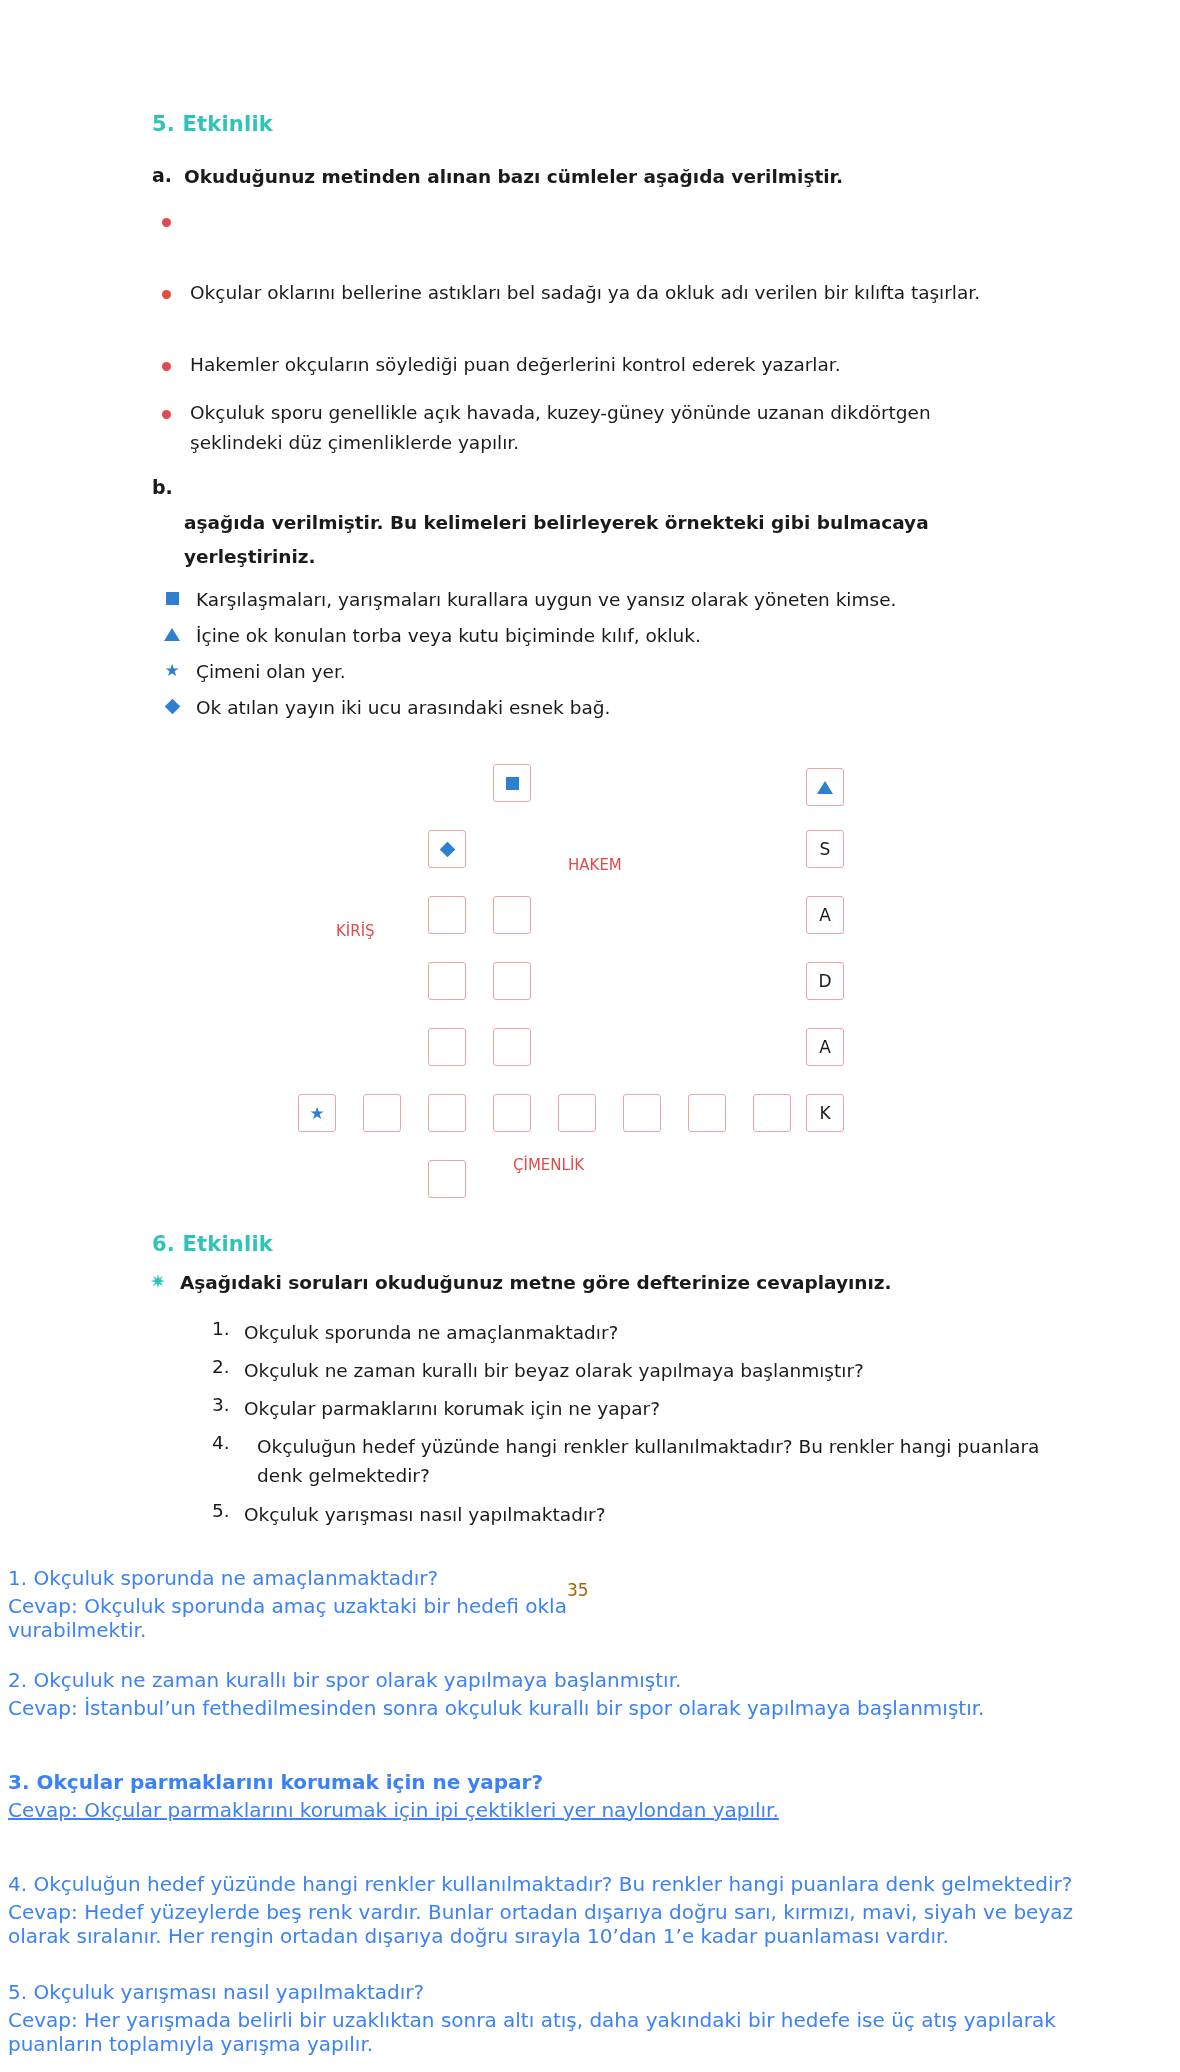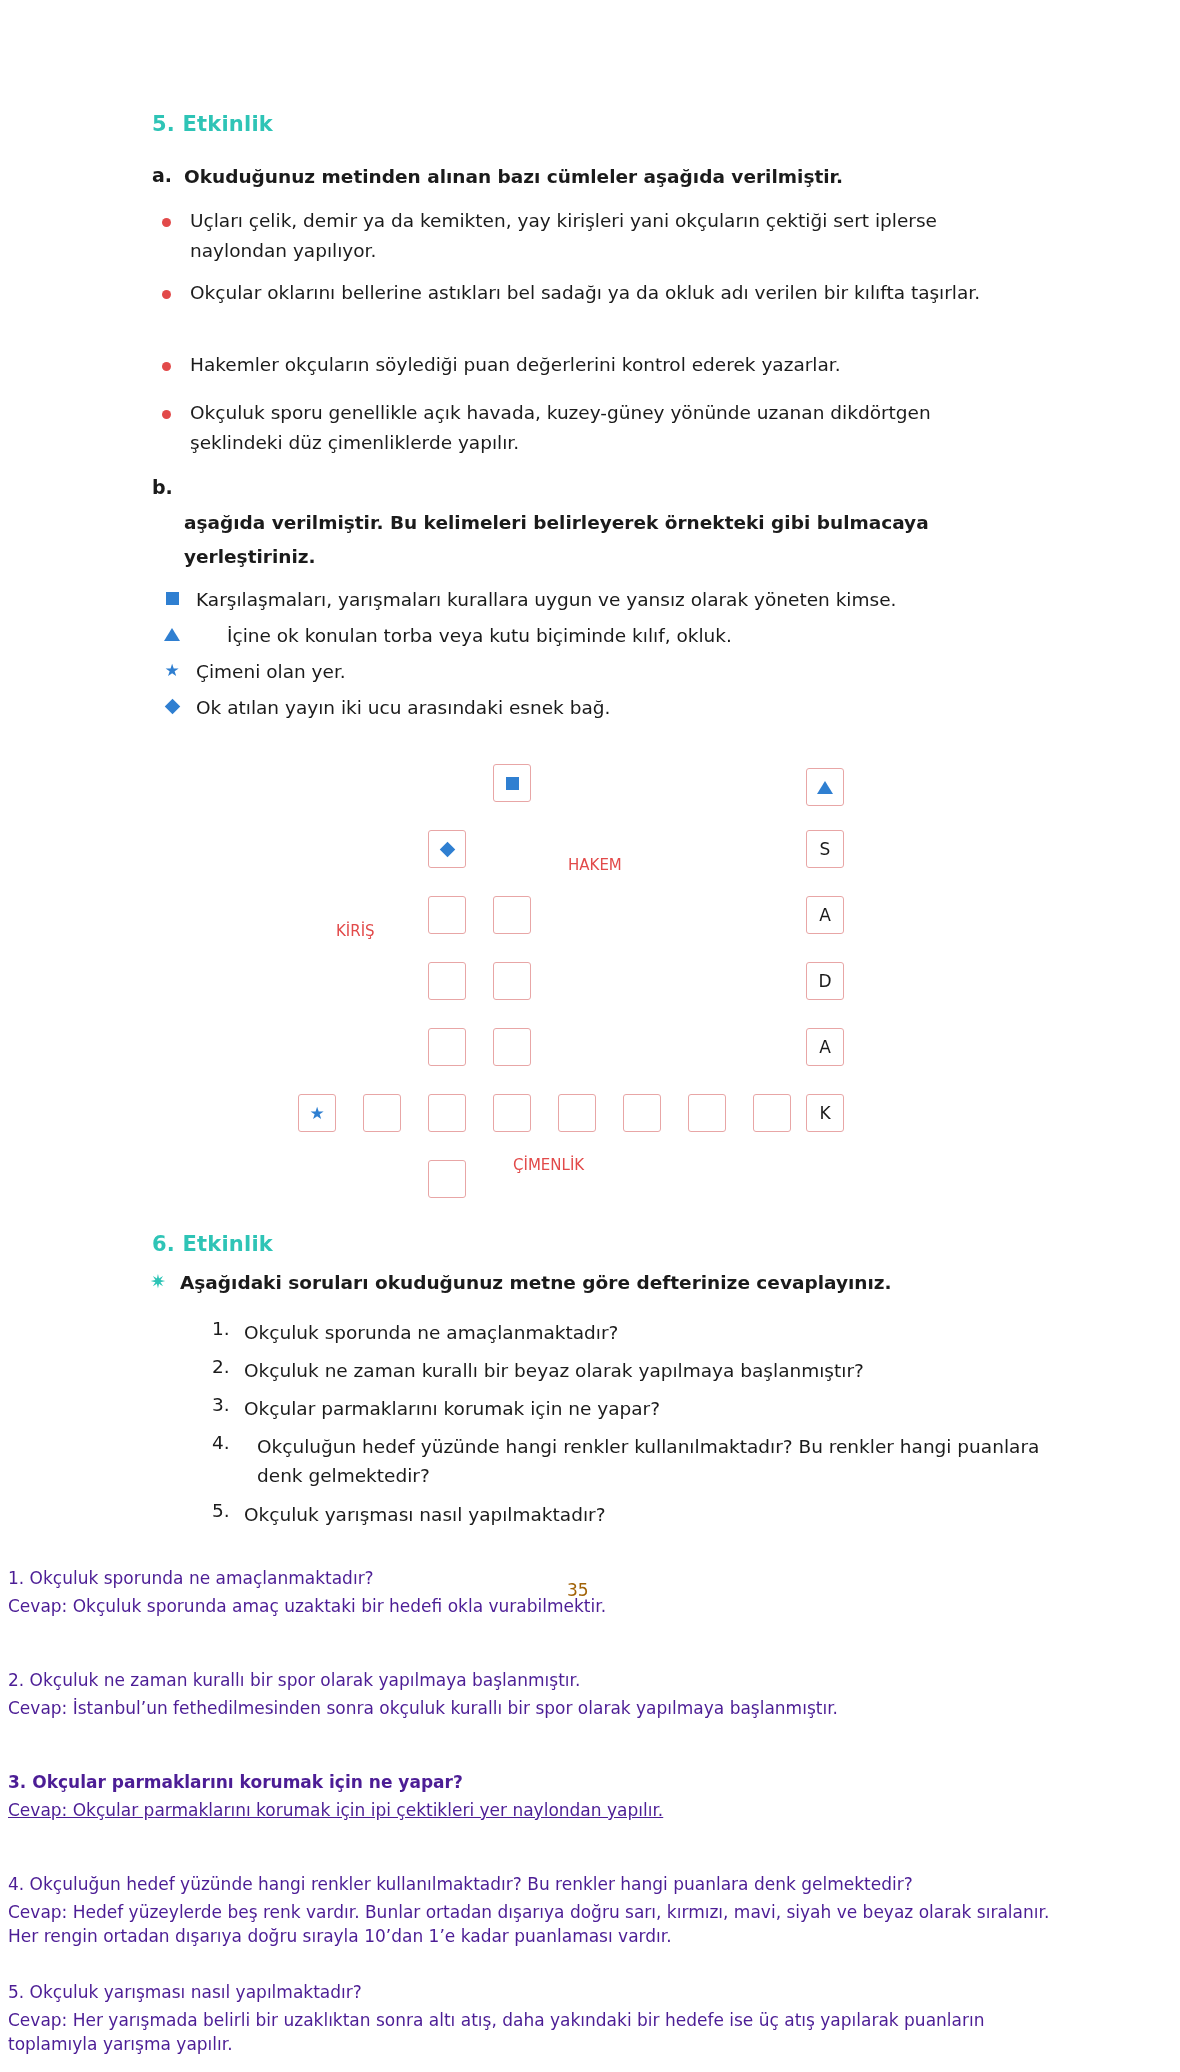--- a/index.html
+++ b/index.html
@@ -138,41 +138,40 @@
 
   .page-num {
     position: absolute;
     font-size: 17px;
     color: #a16207;
   }
 
   
   .ans {
     position: absolute;
-    font-size: 17px;
+    font-size: 20px;
     line-height: 24px;
-    color: #4c1d95;
+    color: #3b82f6;
     font-family: "DejaVu Sans", "Liberation Sans", sans-serif;
   }
 </style>
 </head>
 <body>
 
 <div class="page">
 
   <div class="etkinlik-title" style="left:152px; top:112px;">
     <span class="num">5.</span>
     <span>Etkinlik</span>
   </div>
 
   <div class="marker" style="left:152px; top:164px;">a.</div>
   <div class="blk bold" style="left:184px; top:162px; width:820px;">Okuduğunuz metinden alınan bazı cümleler aşağıda verilmiştir.</div>
 
   <div class="bullet-dot" style="left:162px; top:218px;"></div>
-  <div class="blk" style="left:190px; top:206px; width:830px;">Uçları çelik, demir ya da kemikten, yay kirişleri yani okçuların çektiği sert iplerse naylondan yapılıyor.</div>
 
   <div class="bullet-dot" style="left:162px; top:290px;"></div>
   <div class="blk" style="left:190px; top:278px; width:830px;">Okçular oklarını bellerine astıkları bel sadağı ya da okluk adı verilen bir kılıfta taşırlar.</div>
 
   <div class="bullet-dot" style="left:162px; top:362px;"></div>
   <div class="blk" style="left:190px; top:350px; width:830px;">Hakemler okçuların söylediği puan değerlerini kontrol ederek yazarlar.</div>
 
   <div class="bullet-dot" style="left:162px; top:410px;"></div>
   <div class="blk" style="left:190px; top:398px; width:800px;">Okçuluk sporu genellikle açık havada, kuzey-güney yönünde uzanan dikdörtgen şeklindeki düz çimenliklerde yapılır.</div>
 
@@ -181,21 +180,21 @@
   <div class="blk bold" style="left:184px; top:508px; width:860px;">aşağıda verilmiştir. Bu kelimeleri belirleyerek örnekteki gibi bulmacaya</div>
 
   <div class="legend-icon" style="left:162px; top:588px;">
     <span class="sym sym-square"></span>
   </div>
   <div class="legend-row" style="left:196px; top:586px; width:820px;">Karşılaşmaları, yarışmaları kurallara uygun ve yansız olarak yöneten kimse.</div>
 
   <div class="legend-icon" style="left:162px; top:624px;">
     <span class="sym sym-tri"></span>
   </div>
-  <div class="legend-row" style="left:196px; top:622px; width:820px;margin-left:31px;">İçine ok konulan torba veya kutu biçiminde kılıf, okluk.</div>
+  <div class="legend-row" style="left:196px; top:622px; width:820px;">İçine ok konulan torba veya kutu biçiminde kılıf, okluk.</div>
 
   <div class="legend-icon" style="left:162px; top:660px;">
     <span class="sym sym-star">★</span>
   </div>
   <div class="legend-row" style="left:196px; top:658px; width:820px;">Çimeni olan yer.</div>
 
   <div class="legend-icon" style="left:162px; top:696px;">
     <span class="sym sym-diam"></span>
   </div>
   <div class="legend-row" style="left:196px; top:694px; width:820px;">Ok atılan yayın iki ucu arasındaki esnek bağ.</div>

